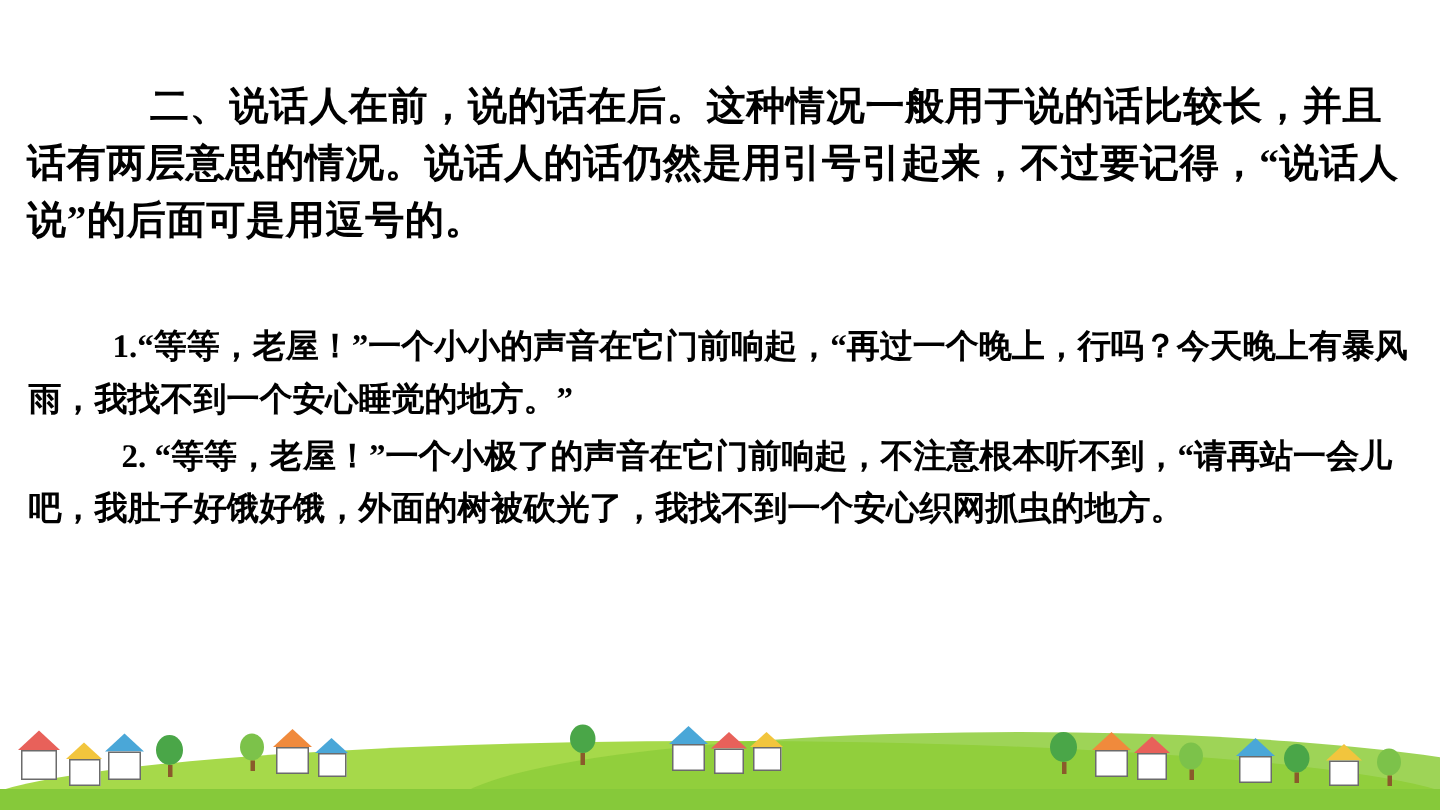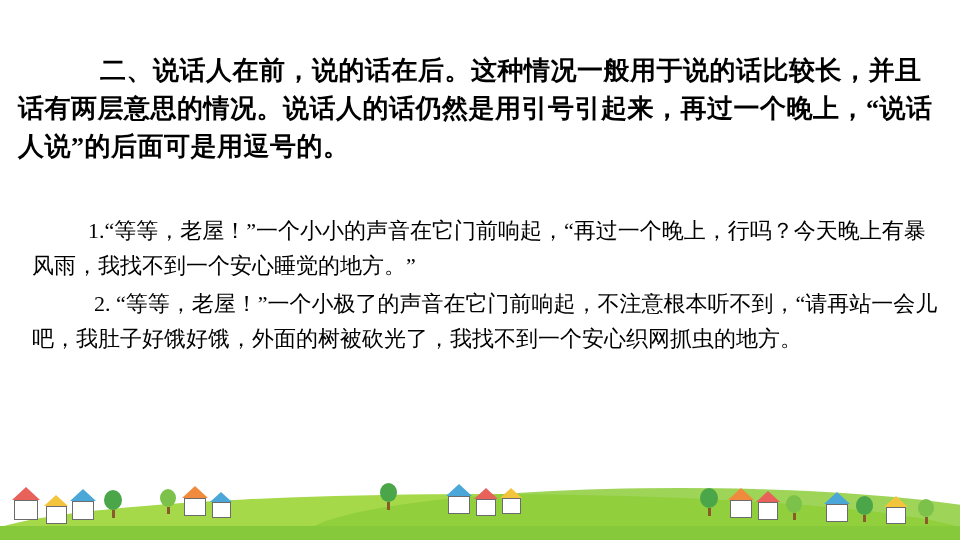--- a/index.html
+++ b/index.html
@@ -44,22 +44,23 @@
     position: absolute;
     left: 16px;
     top: 213px;
     width: 928px;
     font-size: 22px;
     line-height: 35px;
     color: #000000;
     font-family: "Liberation Serif", "DejaVu Serif", serif;
   }
   .para {
-    margin: 0 0 3px 16px;
+    margin: 0 0 3px 3px;
     text-indent: 56px;
+    font-weight: bold;
   }
   .para.second {
     text-indent: 62px;
   }
   
   .scene {
     position: absolute;
     left: 0;
     bottom: 0;
     width: 960px;
@@ -119,21 +120,21 @@
     margin: 0 auto;
   }
 </style>
 </head>
 <body>
 
 <div class="slide">
 
   <div class="content">
 
-    <div class="heading">二、说话人在前，说的话在后。这种情况一般用于说的话比较长，并且话有两层意思的情况。说话人的话仍然是用引号引起来，再过一个晚上，“说话人说”的后面可是用逗号的。</div>
+    <div class="heading">二、说话人在前，说的话在后。这种情况一般用于说的话比较长，并且话有两层意思的情况。说话人的话仍然是用引号引起来，不过要记得，“说话人说”的后面可是用逗号的。</div>
 
     <div class="body-block">
       <p class="para">1.“等等，老屋！”一个小小的声音在它门前响起，“再过一个晚上，行吗？今天晚上有暴风雨，我找不到一个安心睡觉的地方。”</p>
       <p class="para second">2. “等等，老屋！”一个小极了的声音在它门前响起，不注意根本听不到，“请再站一会儿吧，我肚子好饿好饿，外面的树被砍光了，我找不到一个安心织网抓虫的地方。</p>
     </div>
 
   </div>
 
   <div class="scene">
     <div class="hill"></div>

